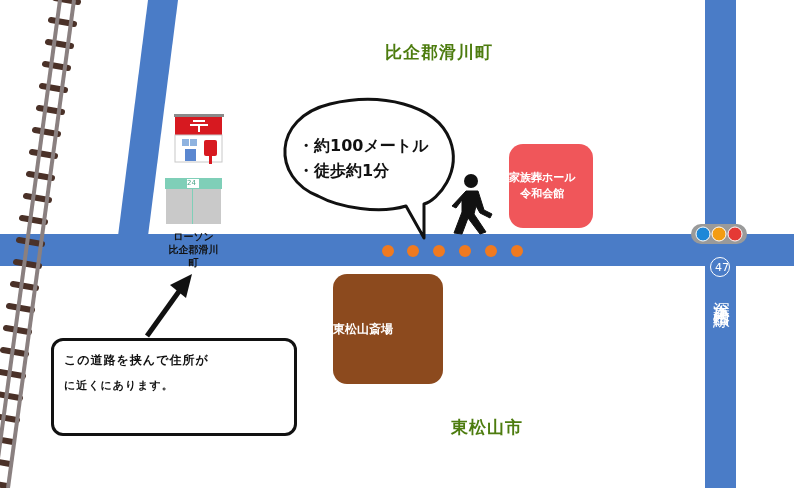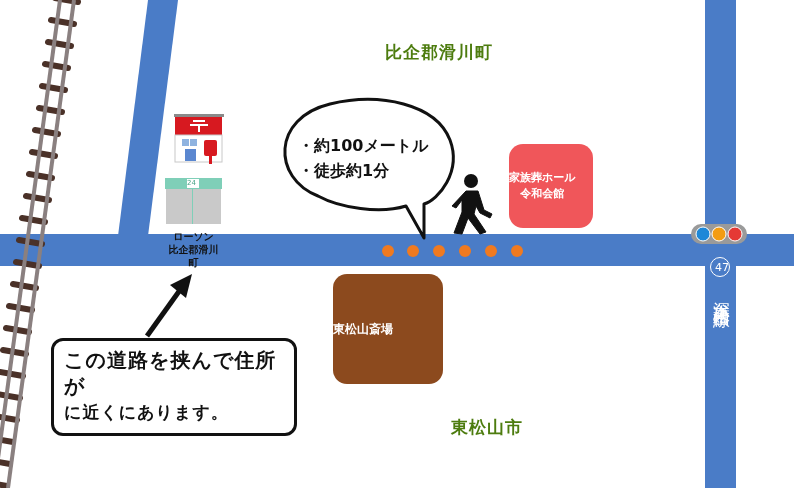--- a/index.html
+++ b/index.html
@@ -124,15 +124,15 @@
 </div>
 
 <div class="abs box" style="left:333px;top:274px;width:110px;height:110px;background:#8c4a1e;font-size:12px;">
   <span>東松山斎場</span>
 </div>
 
 <div class="abs" style="left:710px;top:257px;width:20px;height:20px;border:1.5px solid #fff;border-radius:50%;color:#fff;font-size:11px;line-height:20px;text-align:right;box-sizing:border-box;">47</div>
 <div class="abs route-text" style="left:708px;top:288px;width:25px;">深谷東松山線</div>
 
 <div class="abs" style="left:51px;top:338px;width:246px;height:98px;border:3px solid #111;border-radius:12px;background:#fff;box-sizing:border-box;padding:6px 0 0 10px;">
-  <div class="callout-text" style="font-size:20px;">この道路を挟んで住所が</div>
-  <div class="callout-text" style="font-size:17px;">に近くにあります。</div>
+  <div class="callout-text" style="font-size:12px;">この道路を挟んで住所が</div>
+  <div class="callout-text" style="font-size:11px;">に近くにあります。</div>
 </div>
 
 </body></html>

